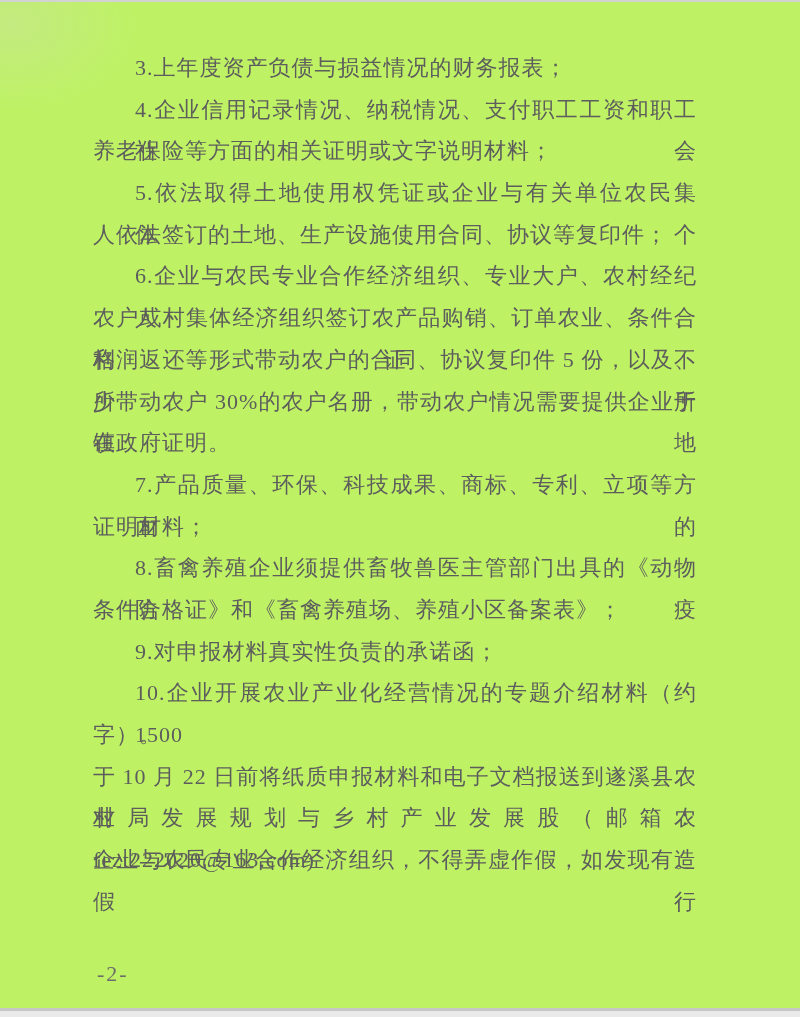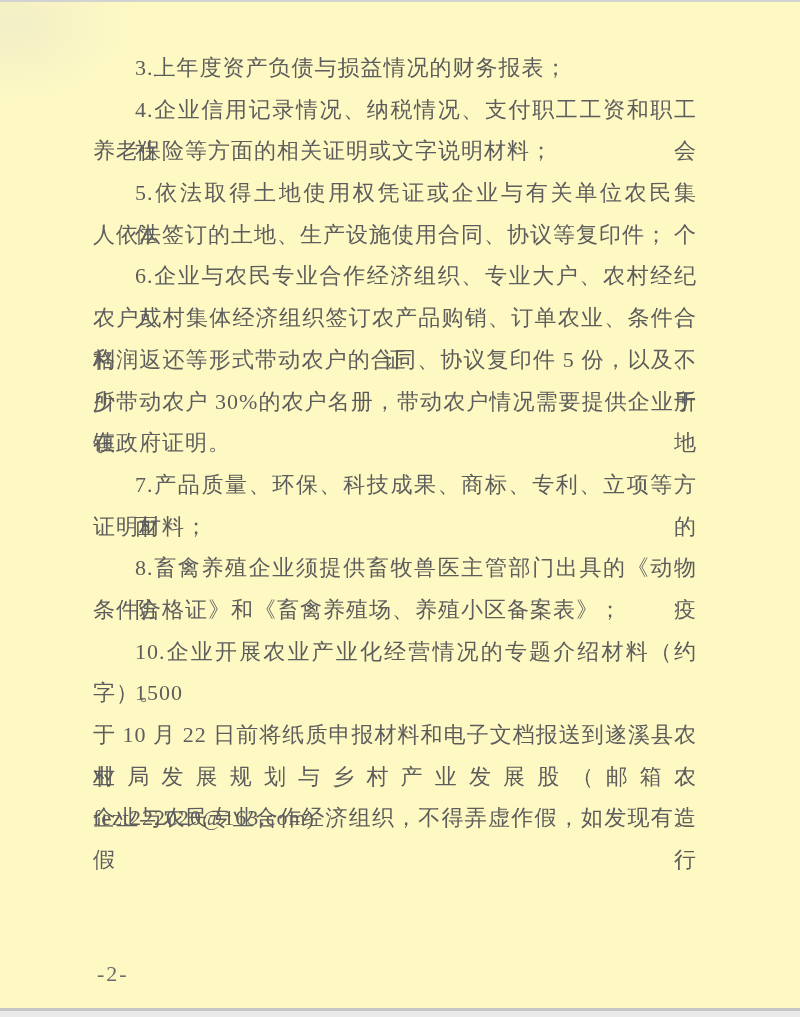--- a/index.html
+++ b/index.html
@@ -4,21 +4,21 @@
 <style>
   html, body {
     margin: 0;
     padding: 0;
     background: #ffffff;
   }
   .paper {
     position: relative;
     width: 800px;
     height: 1017px;
-    background: #fef9c3;
+    background: #bef264;
     overflow: hidden;
     font-family: "Liberation Serif", "DejaVu Serif", serif;
   }
   .scan-edge-top {
     position: absolute;
     top: 0; left: 0;
     width: 100%;
     height: 2px;
     background: #d2d2d2;
   }
@@ -94,20 +94,21 @@
     <div class="line">人依法签订的土地、生产设施使用合同、协议等复印件；</div>
     <div class="line indent full">6.企业与农民专业合作经济组织、专业大户、农村经纪人、</div>
     <div class="line full">农户或村集体经济组织签订农产品购销、订单农业、条件合格证、</div>
     <div class="line full">利润返还等形式带动农户的合同、协议复印件 5 份，以及不少于</div>
     <div class="line full">所带动农户 30%的农户名册，带动农户情况需要提供企业所在地</div>
     <div class="line">镇政府证明。</div>
     <div class="line indent full">7.产品质量、环保、科技成果、商标、专利、立项等方面的</div>
     <div class="line">证明材料；</div>
     <div class="line indent full">8.畜禽养殖企业须提供畜牧兽医主管部门出具的《动物防疫</div>
     <div class="line">条件合格证》和《畜禽养殖场、养殖小区备案表》；</div>
+    <div class="line indent">9.对申报材料真实性负责的承诺函；</div>
     <div class="line indent full">10.企业开展农业产业化经营情况的专题介绍材料（约 1500</div>
     <div class="line">字）。</div>
     <div class="line full">于 10 月 22 日前将纸质申报材料和电子文档报送到遂溪县农业农</div>
     <div class="line full">村局发展规划与乡村产业发展股（邮箱：fezt222020@163.com)。</div>
     <div class="line full">企业与农民专业合作经济组织，不得弄虚作假，如发现有造假行</div>
   </div>
 
   <div class="page-number">-2-</div>
 
   <div class="scan-edge-bottom"></div>

